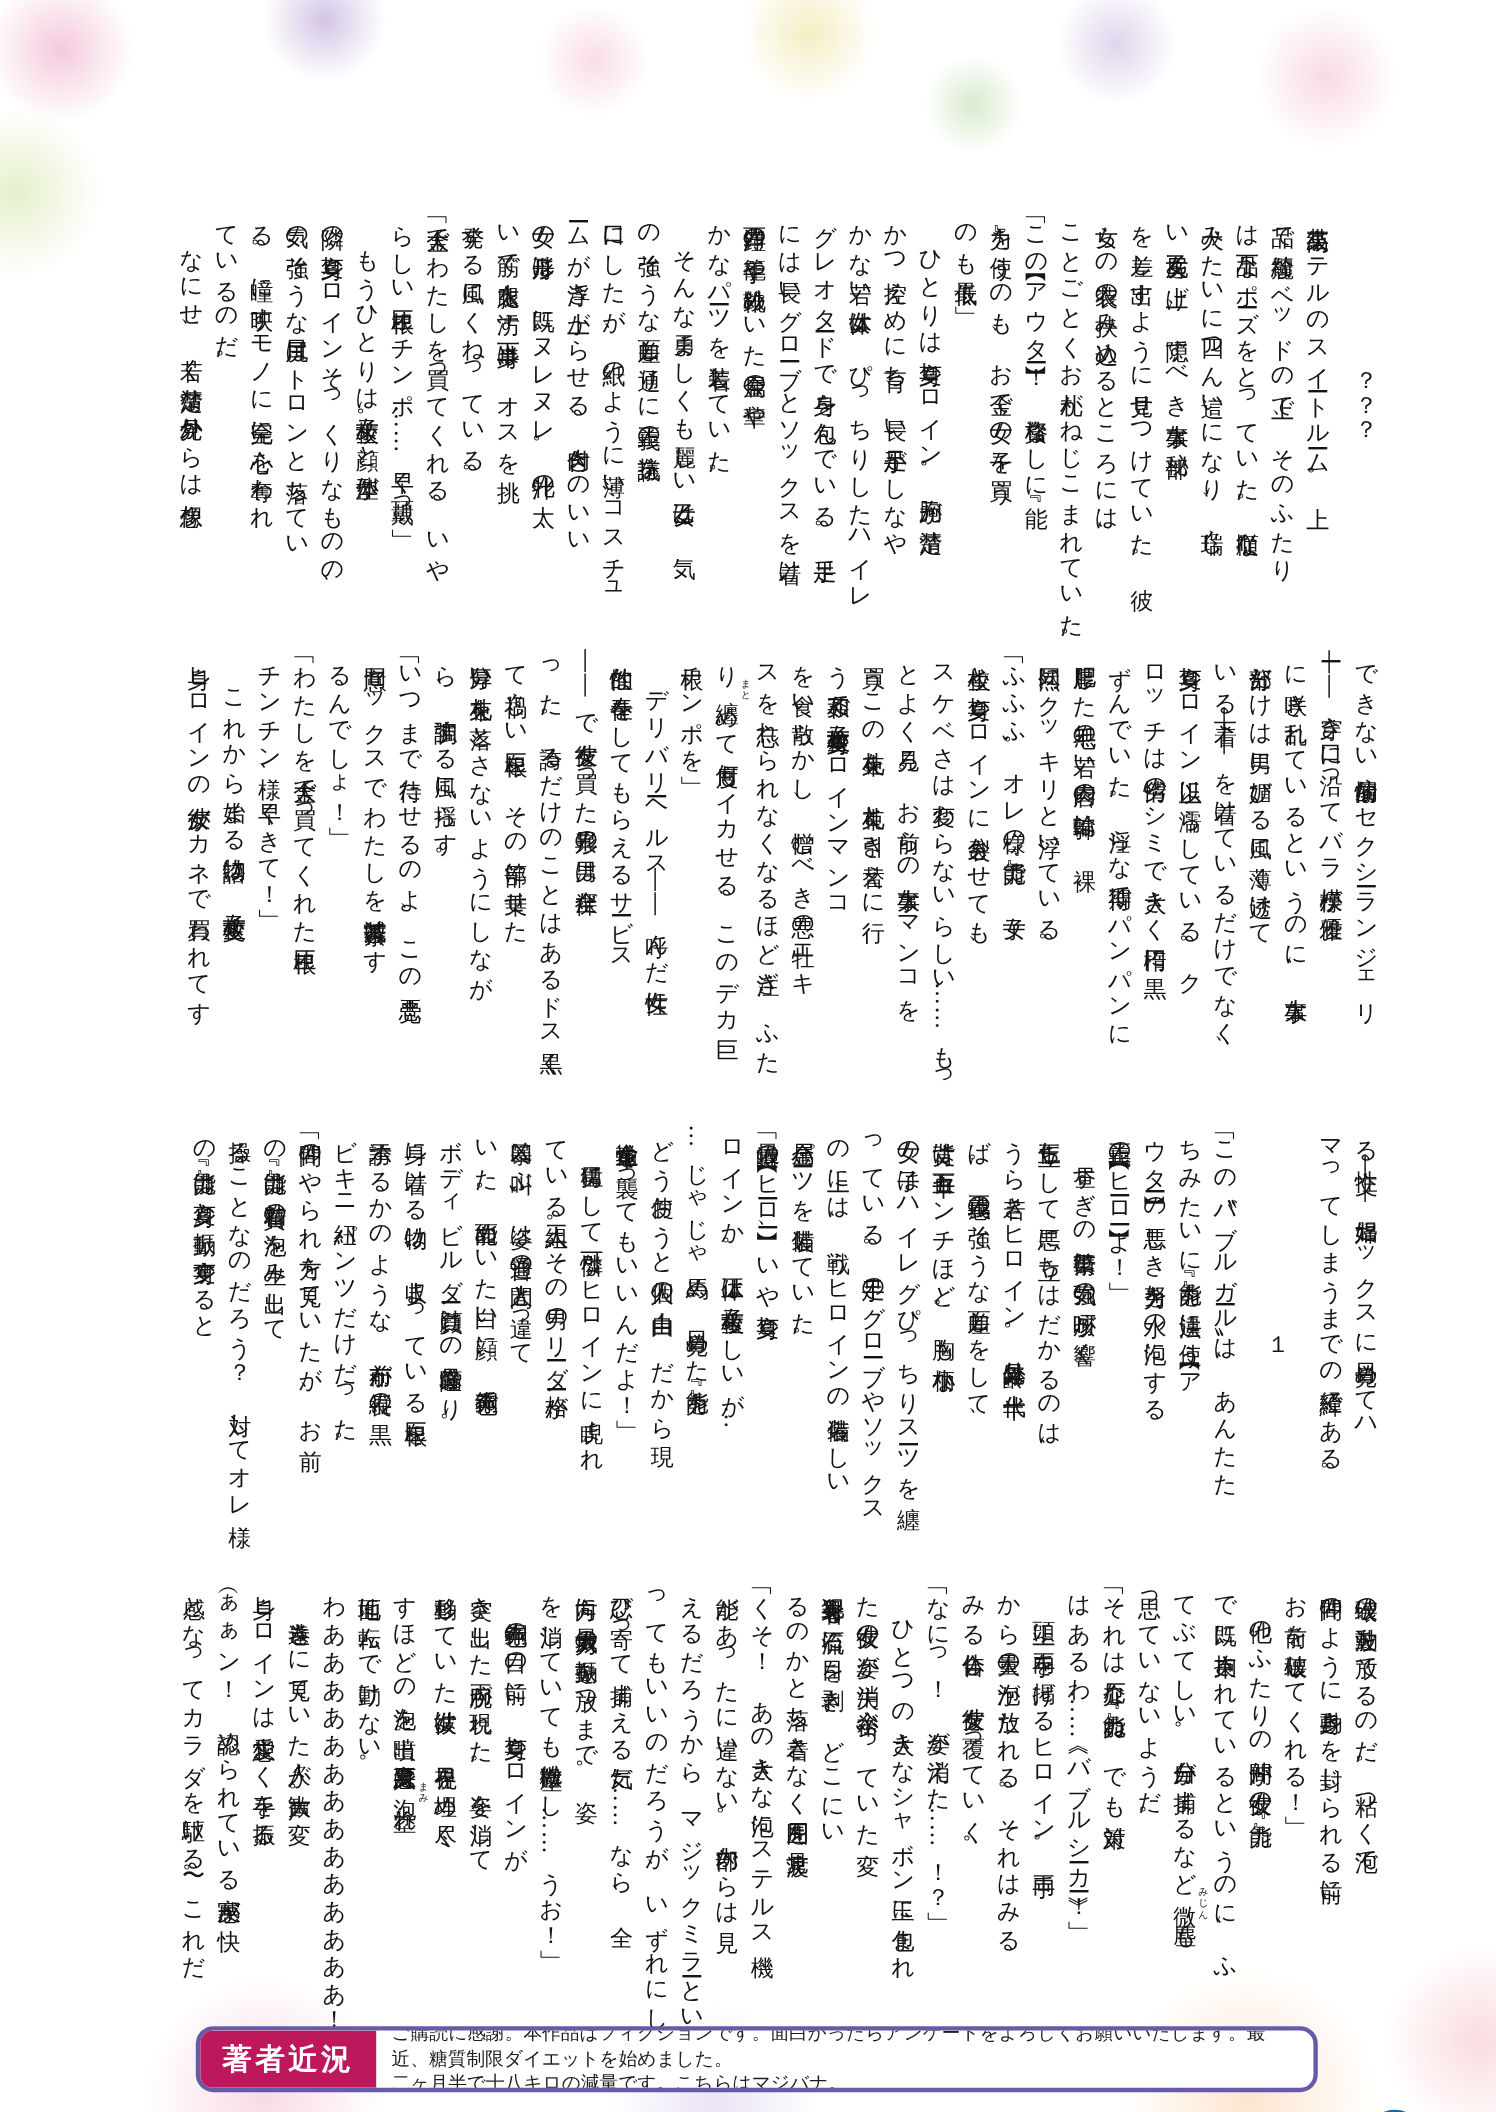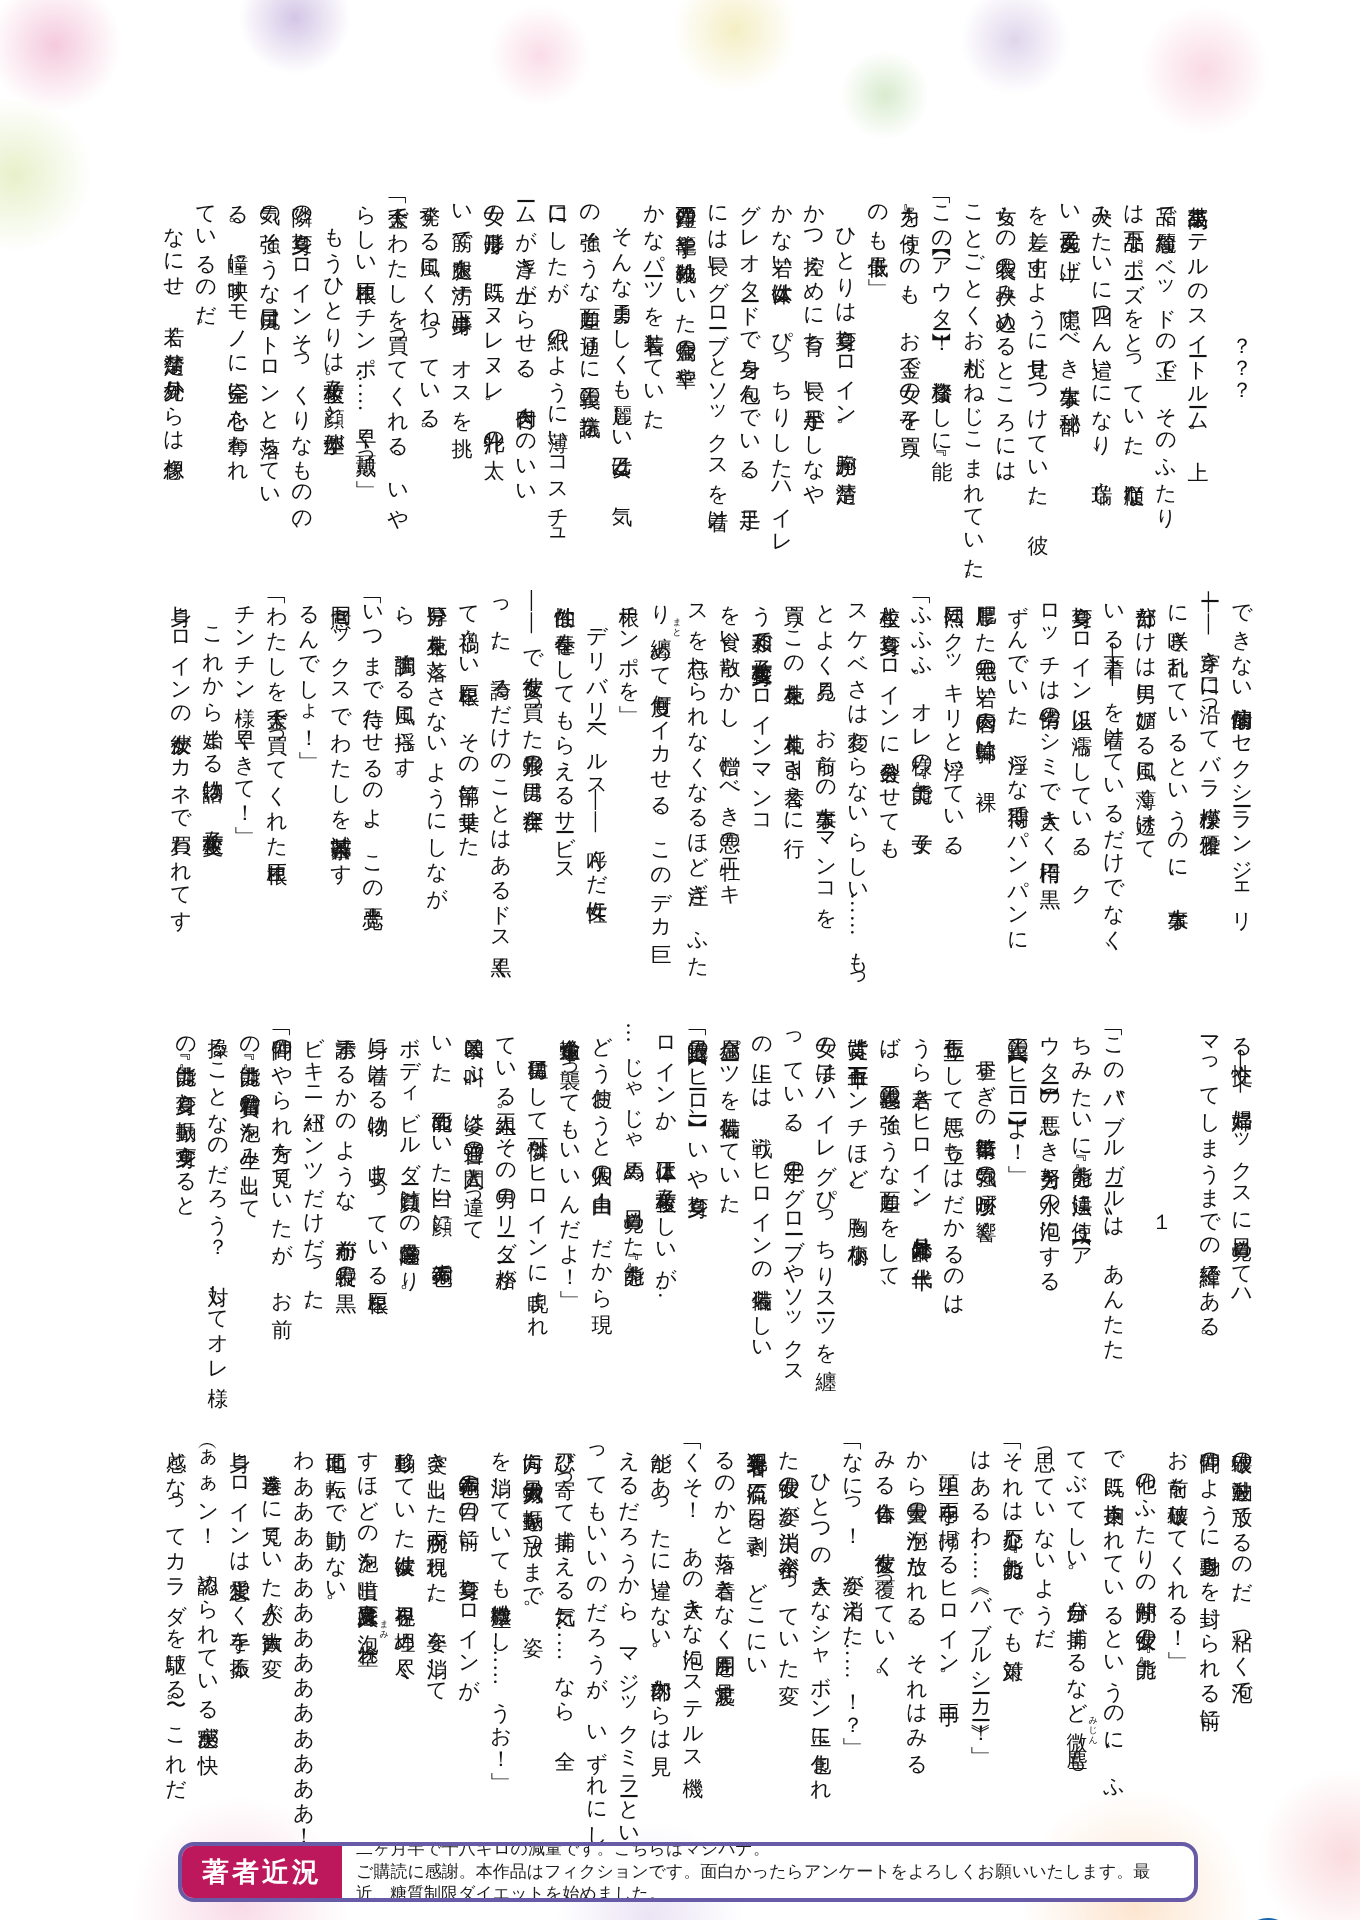--- a/index.html
+++ b/index.html
@@ -205,18 +205,18 @@
     <div class="tcol">わああああああああああああああ！</div>
     <div class="tcol">　遠巻きに見ていた人々が大歓声。変</div>
     <div class="tcol">身ヒロインは愛想よく手を振る。</div>
     <div class="tcol">（ぁぁン！　認められている実感が快</div>
     <div class="tcol">感となってカラダを駆ける〜。これだ</div>
   </div>
 
 <div class="footer-bar">
   <div class="footer-label">著者近況</div>
   <div class="footer-text">
+    <div>ご購読に感謝。本作品はフィクションです。面白かったらアンケートをよろしくお願いいたします。最近、糖質制限ダイエットを始めました。</div>
     <div>二ヶ月半で十八キロの減量です。こちらはマジバナ。</div>
-    <div>ご購読に感謝。本作品はフィクションです。面白かったらアンケートをよろしくお願いいたします。最近、糖質制限ダイエットを始めました。</div>
   </div>
 </div>
 
 <div class="page-number">164</div>
 
 </body></html>

